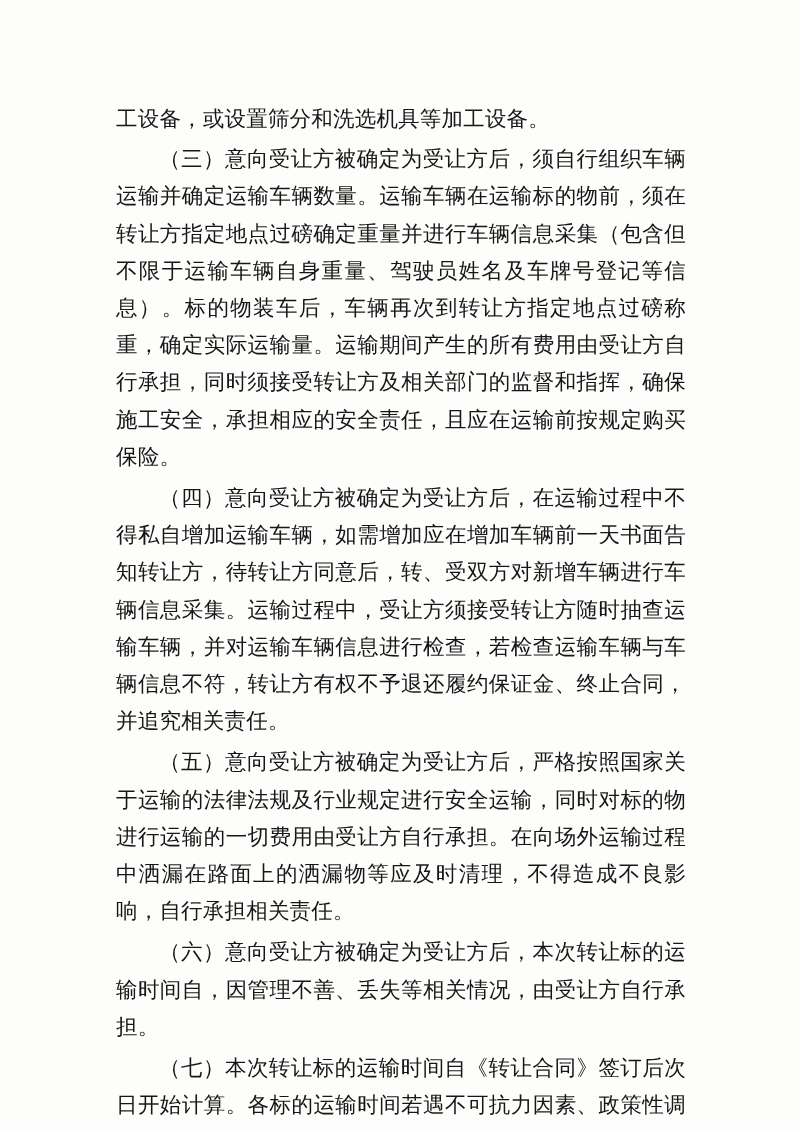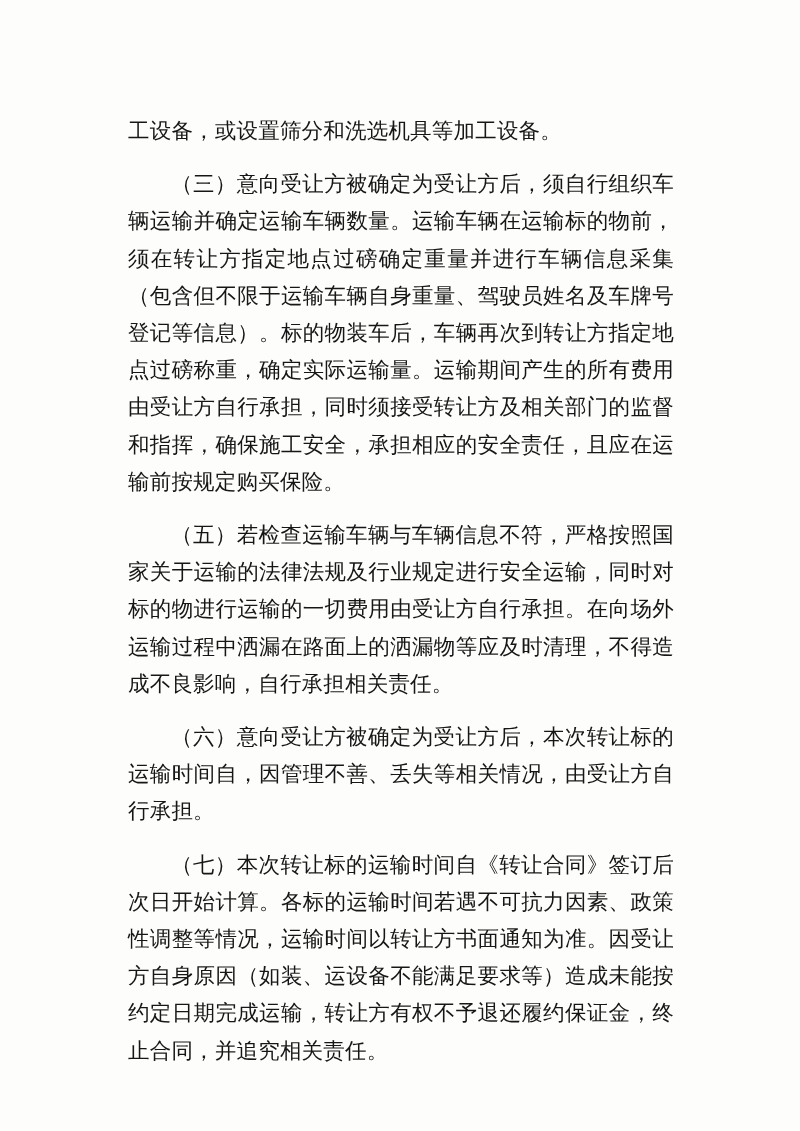--- a/index.html
+++ b/index.html
@@ -23,37 +23,39 @@
     top: 96px;
     width: 578px;
   }
   .para {
     font-size: 21.5px;
     line-height: 37.2px;
     color: #161616;
     text-align: justify;
     text-justify: inter-ideograph;
     letter-spacing: 0.2px;
-    margin: 16px;
+    margin: 4px;
     font-family: "DejaVu Serif", "Liberation Serif", serif;
     font-weight: 500;
     text-indent: 0;
   }
   .para.indent {
     text-indent: 43px;
+    font-family: Liberation Serif, serif;
   }
   .para + .para {
     margin-top: 0px;
   }
 </style>
 </head>
 <body>
 
 <div class="page">
   <div class="page-inner">
     <p class="para">工设备，或设置筛分和洗选机具等加工设备。</p>
     <p class="para indent">（三）意向受让方被确定为受让方后，须自行组织车辆运输并确定运输车辆数量。运输车辆在运输标的物前，须在转让方指定地点过磅确定重量并进行车辆信息采集（包含但不限于运输车辆自身重量、驾驶员姓名及车牌号登记等信息）。标的物装车后，车辆再次到转让方指定地点过磅称重，确定实际运输量。运输期间产生的所有费用由受让方自行承担，同时须接受转让方及相关部门的监督和指挥，确保施工安全，承担相应的安全责任，且应在运输前按规定购买保险。</p>
-    <p class="para indent">（五）若检查运输车辆与车辆信息不符，严格按照国家关于运输的法律法规及行业规定进行安全运输，同时对标的物进行运输的一切费用由受让方自行承担。在向场外运输过程中洒漏在路面上的洒漏物等应及时清理，不得造成不良影响，自行承担相关责任。</p>
+    <p class="para indent">（四）意向受让方被确定为受让方后，在运输过程中不得私自增加运输车辆，如需增加应在增加车辆前一天书面告知转让方，待转让方同意后，转、受双方对新增车辆进行车辆信息采集。运输过程中，受让方须接受转让方随时抽查运输车辆，并对运输车辆信息进行检查，若检查运输车辆与车辆信息不符，转让方有权不予退还履约保证金、终止合同，并追究相关责任。</p>
+    <p class="para indent">（五）意向受让方被确定为受让方后，严格按照国家关于运输的法律法规及行业规定进行安全运输，同时对标的物进行运输的一切费用由受让方自行承担。在向场外运输过程中洒漏在路面上的洒漏物等应及时清理，不得造成不良影响，自行承担相关责任。</p>
     <p class="para indent">（六）意向受让方被确定为受让方后，本次转让标的运输时间自，因管理不善、丢失等相关情况，由受让方自行承担。</p>
     <p class="para indent">（七）本次转让标的运输时间自《转让合同》签订后次日开始计算。各标的运输时间若遇不可抗力因素、政策性调整等情况，运输时间以转让方书面通知为准。因受让方自身原因（如装、运设备不能满足要求等）造成未能按约定日期完成运输，转让方有权不予退还履约保证金，终止合同，并追究相关责任。</p>
 
   </div>
 </div>
 
 </body></html>

